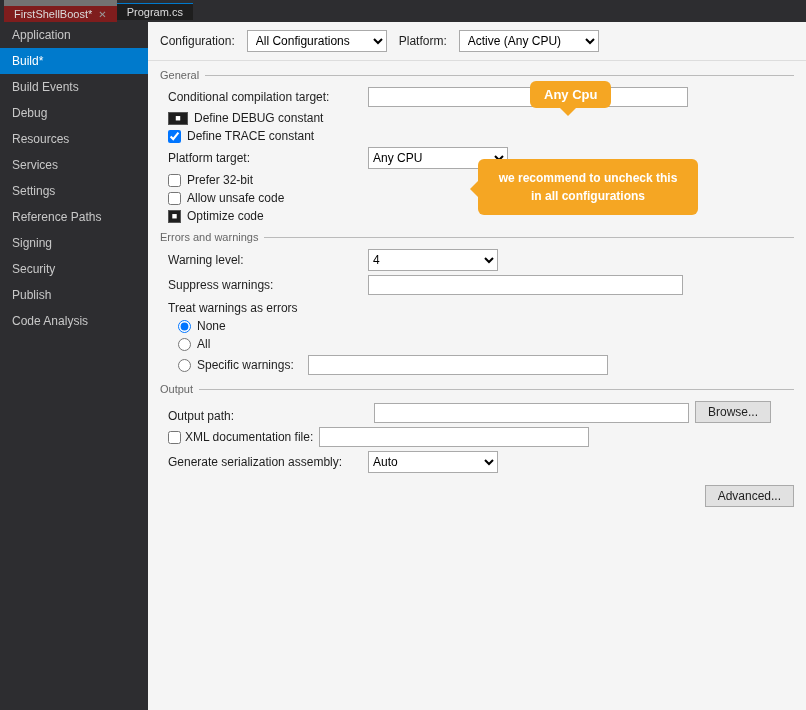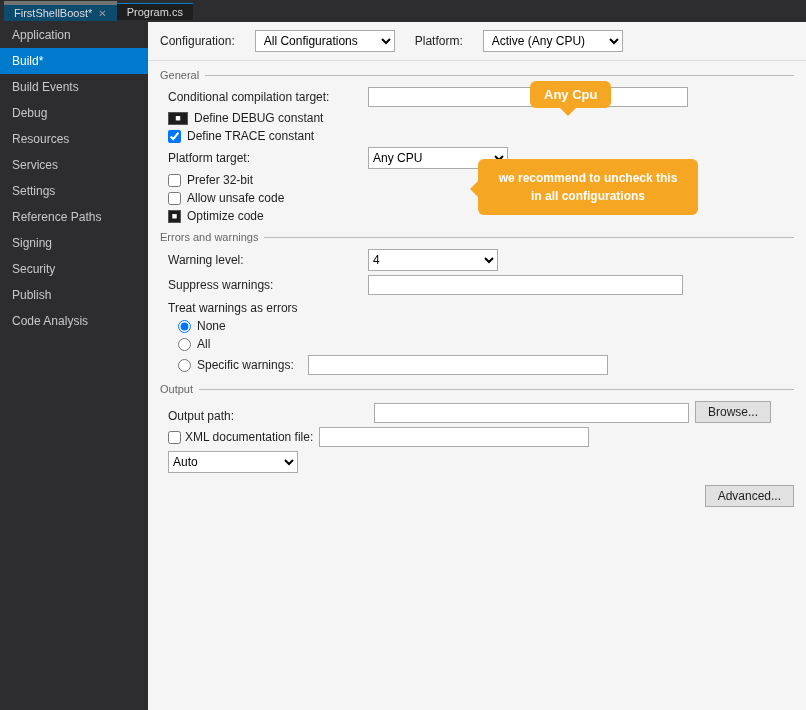--- a/index.html
+++ b/index.html
@@ -1,31 +1,31 @@
 <!DOCTYPE html>
 <html><head>
   <meta charset="utf-8">
   <style>
     * { box-sizing: border-box; margin: 0; padding: 0; }
     body { font-family: 'Segoe UI', Tahoma, Geneva, Verdana, sans-serif; font-size: 12px; background: #2d2d30; color: #dcdcdc; width: 806px; height: 710px; overflow: hidden; }
 
     .title-bar { background: #2d2d30; height: 22px; display: flex; align-items: center; padding: 0 4px; }
-    .tab { background: #0c4a6e; color: #dcdcdc; padding: 2px 10px; font-size: 11px; display: flex; align-items: center; gap: 6px; border-top: 4px solid #737373; }
+    .tab { background: #7f1d1d; color: #dcdcdc; padding: 2px 10px; font-size: 11px; display: flex; align-items: center; gap: 6px; border-top: 6px solid #737373; }
     .tab.active { background: #1e1e1e; border-top: 1px solid #007acc; }
     .tab-close { color: #999; font-size: 10px; cursor: pointer; }
 
     .main-container { display: flex; height: 688px; background: #737373; }
 
     .sidebar { width: 148px; background: #2d2d30; flex-shrink: 0; padding: 0; }
     .sidebar-item { padding: 6px 8px 6px 12px; cursor: pointer; color: #c8c8c8; font-size: 12px; }
     .sidebar-item.active { background: #007acc; color: #fff; }
 
     .content { flex: 1; background: #f5f5f5; color: #1e1e1e; overflow-y: auto; padding: 0; }
 
-    .config-bar { display: flex; align-items: center; gap: 20px; padding: 8px 12px; background: #f5f5f5; border-bottom: 1px solid #ddd; }
+    .config-bar { display: flex; align-items: center; gap: 12px; padding: 8px 12px; background: #f5f5f5; border-bottom: 1px solid #ddd; }
     .config-label { font-size: 12px; color: #1e1e1e; }
     .config-select { font-size: 12px; padding: 2px 4px; border: 1px solid #aaa; background: white; height: 22px; min-width: 140px; }
 
     .section { margin: 8px 12px 0 12px; }
     .section-title { font-size: 11px; color: #666; display: flex; align-items: center; gap: 6px; margin-bottom: 6px; }
     .section-title::after { content: ''; flex: 1; height: 1px; background: #bbb; }
 
     .form-row { display: flex; align-items: center; margin-bottom: 4px; padding-left: 8px; }
     .form-label { width: 200px; font-size: 12px; color: #1e1e1e; }
     .form-input { border: 1px solid #aaa; background: white; height: 20px; font-size: 12px; padding: 0 4px; }
@@ -244,20 +244,21 @@
       </div>
 
       <div class="form-row">
         <input type="checkbox" style="margin-right: 4px;">
         <span style="font-size: 12px; color: #1e1e1e; margin-right: 6px;">XML documentation file:</span>
         <input type="text" class="form-input" style="width: 270px;" value="">
       </div>
 
 
       <div class="form-row">
+        <span class="form-label">Generate serialization assembly:</span>
         <select class="platform-select" style="width: 130px;">
           <option>Auto</option>
           <option>On</option>
           <option>Off</option>
         </select>
       </div>
     </div>
 
     <div class="bottom-bar">
       <button class="btn">Advanced...</button>

